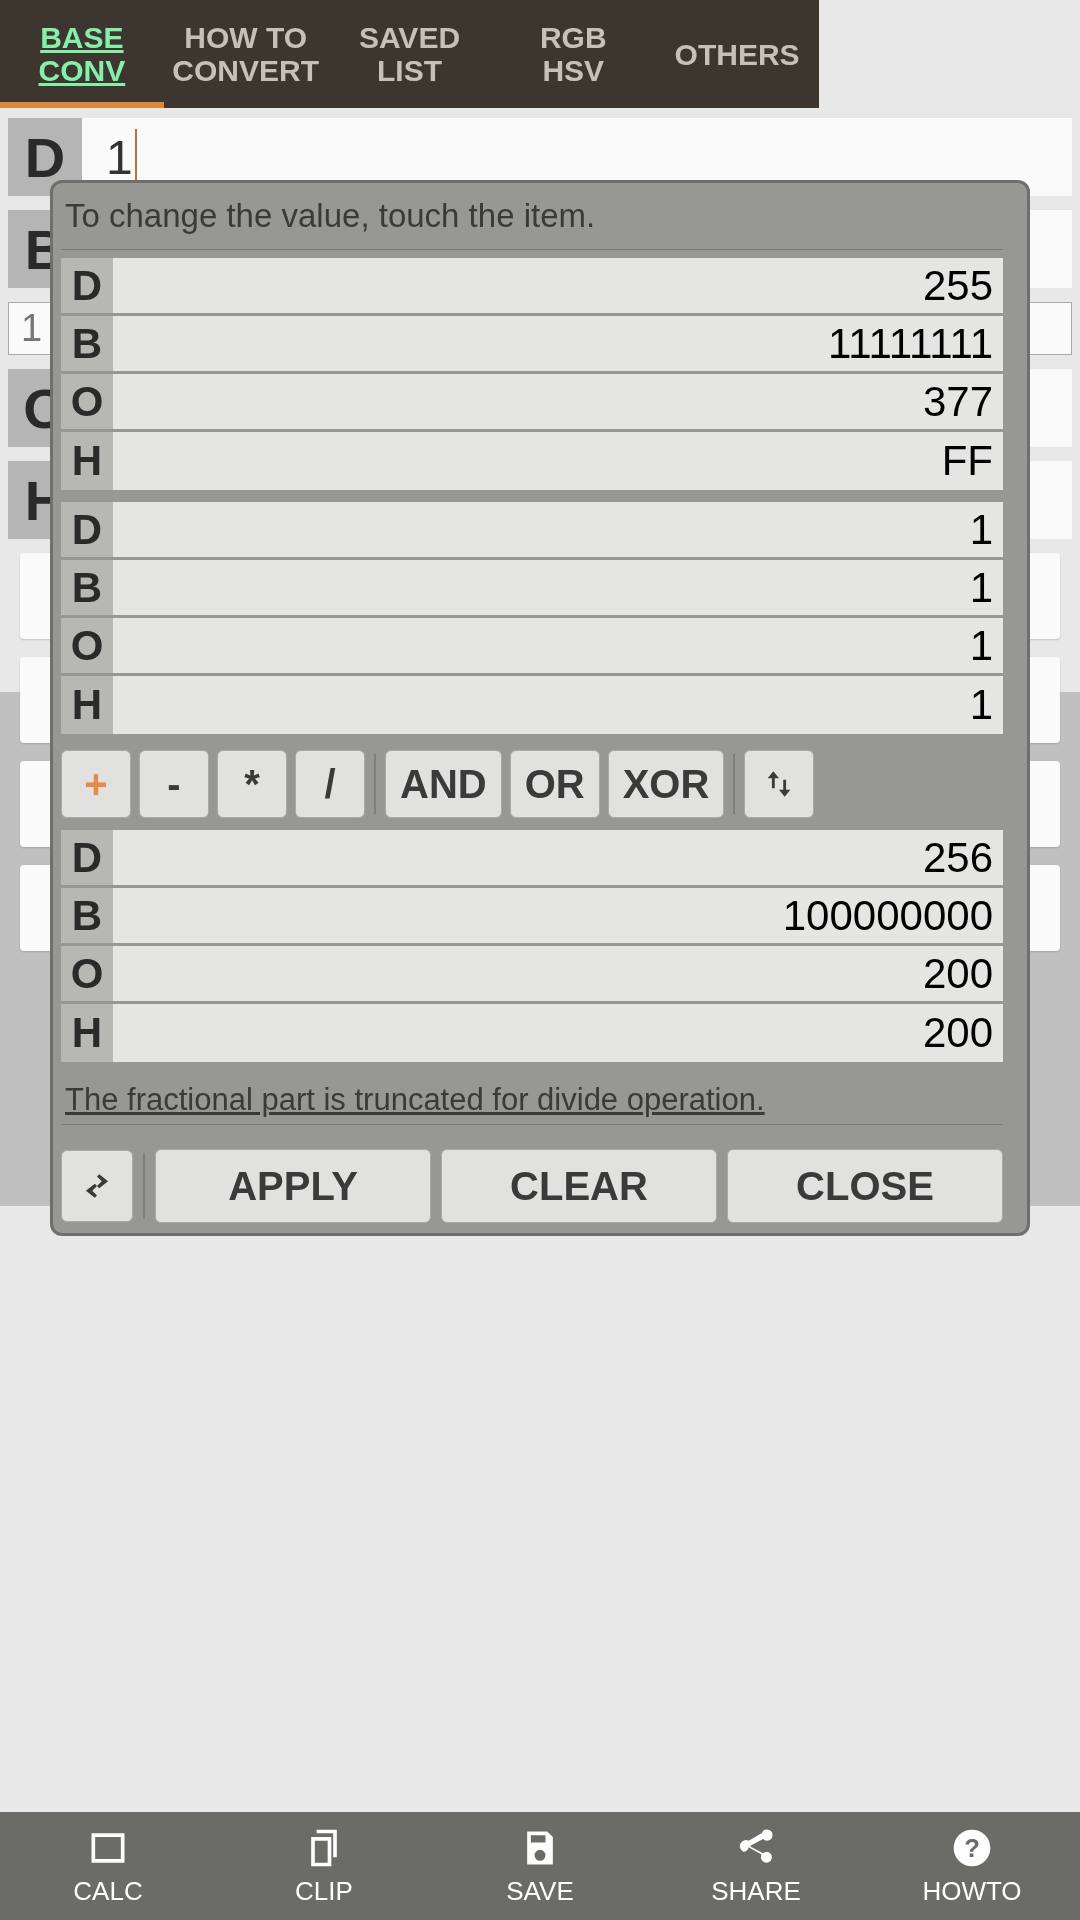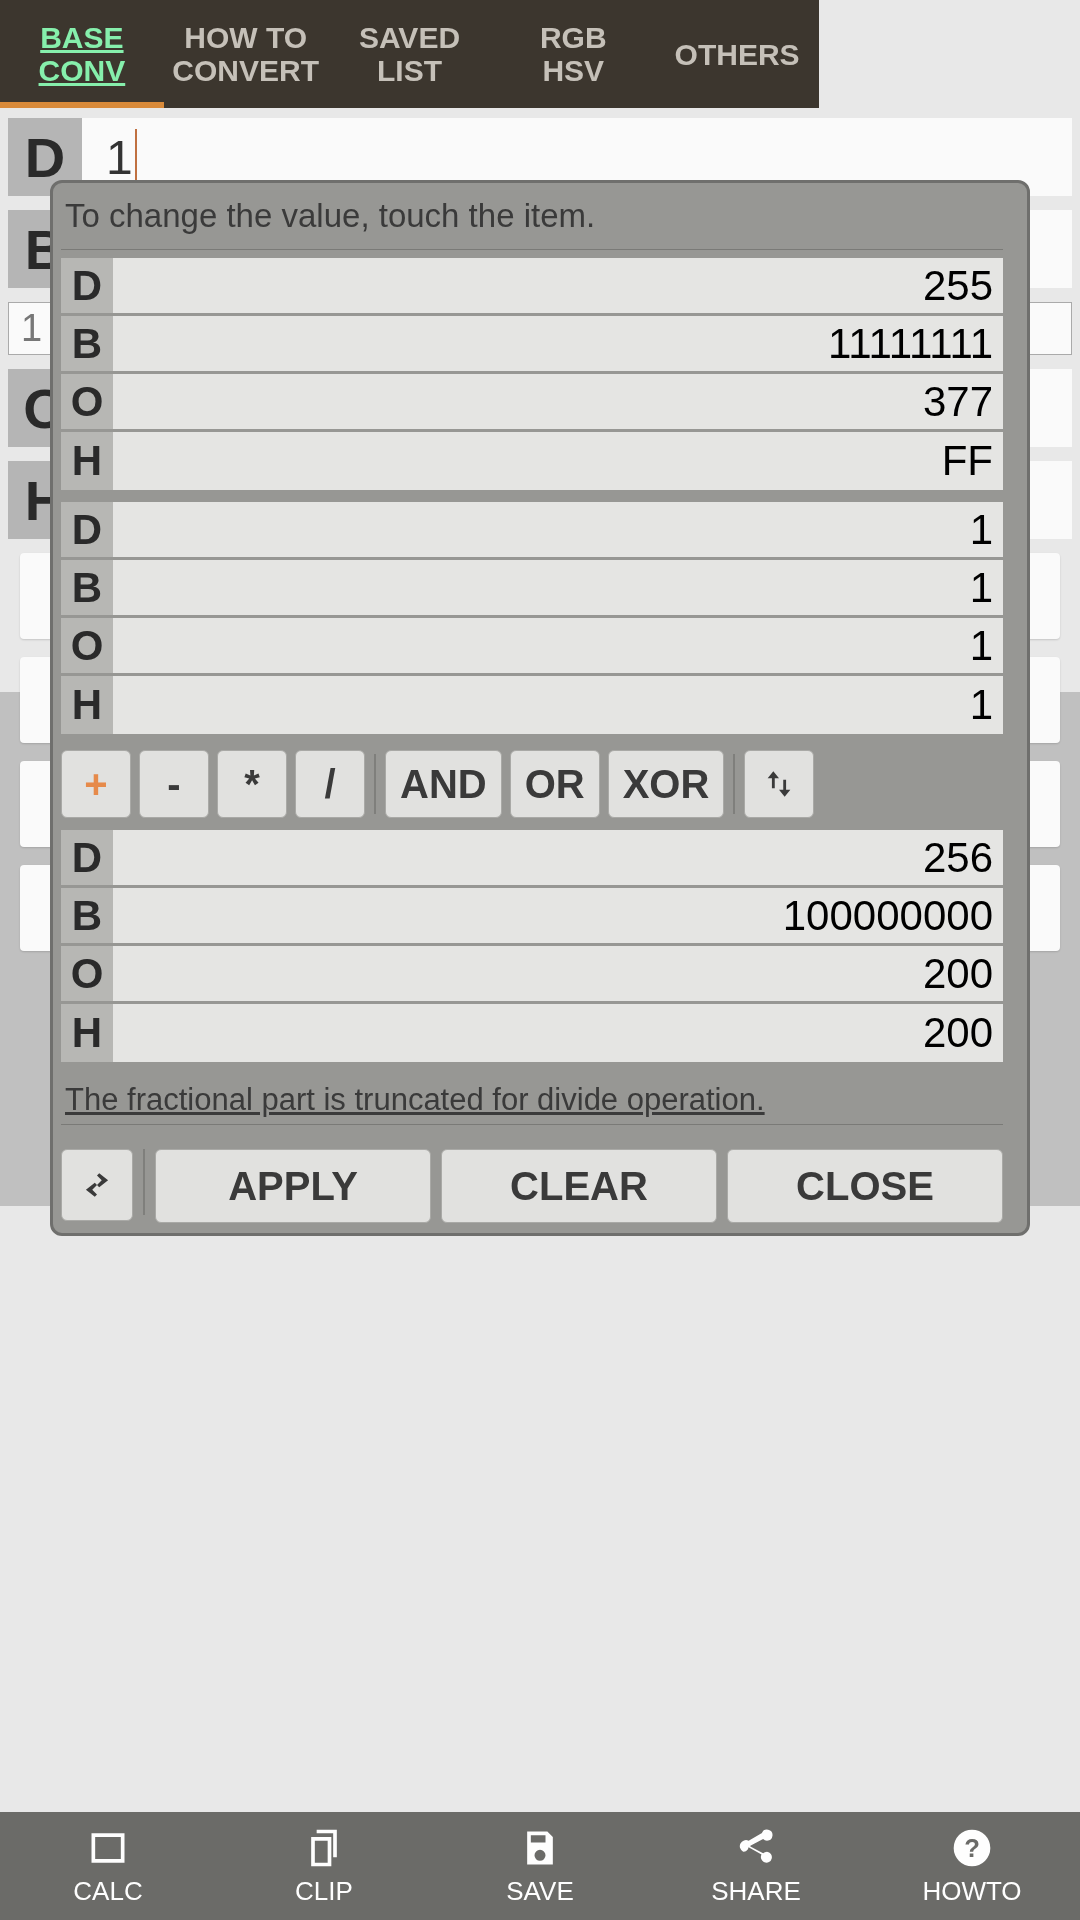--- a/index.html
+++ b/index.html
@@ -191,20 +191,21 @@
   .footnote {
     color: #3a3a3a;
     font-size: 31px;
     padding: 8px 4px 2px 4px;
     text-decoration: underline;
   }
   
   
   .dlg-bottom {
     display: flex;
+    align-items: center;
     gap: 10px;
     margin-top: 24px;
   }
   .swap2 {
     background: #e1e1df;
     border: 1px solid #a9a9a6;
     border-radius: 6px;
     height: 72px;
     width: 72px;
     display: flex;

